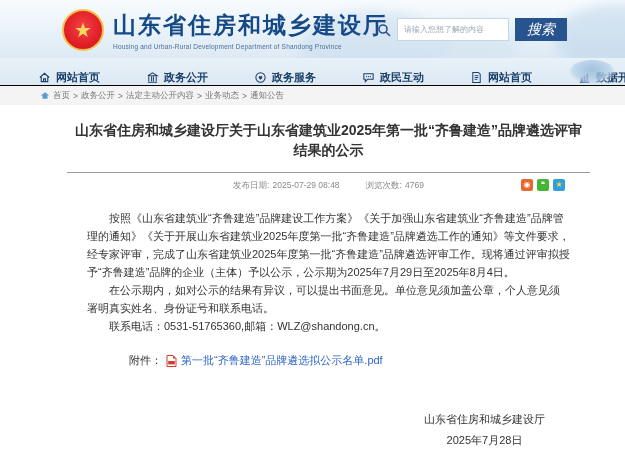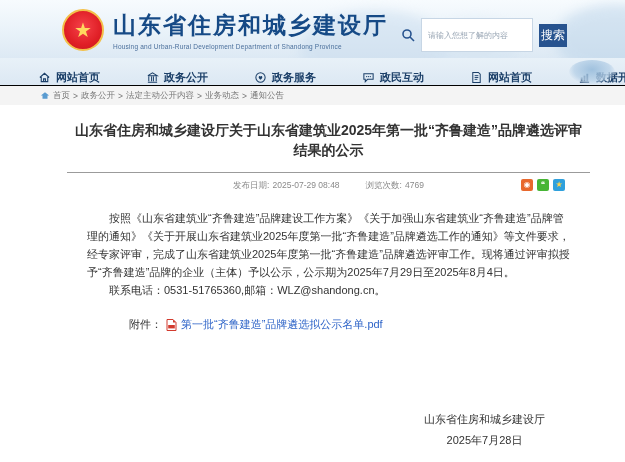--- a/index.html
+++ b/index.html
@@ -16,25 +16,25 @@
   .wash.w3 { width:90px; height:50px; left:430px; top:20px; background:#d3e3f1; }
   .brand { position:absolute; left:62px; top:9px; display:flex; align-items:center; gap:9px; }
   .emblem { width:42px; height:42px; border-radius:50%;
     background:radial-gradient(circle at 50% 42%,#f5424a 0%,#e01f26 60%,#c5161d 100%);
     border:2px solid #f3c04a; display:flex; align-items:center; justify-content:center;
     color:#ffd95e; font-size:20px; line-height:1; }
   .brand-text .cn { font-size:23px; font-weight:bold; color:#164a86; letter-spacing:2px; }
   .brand-text .en { font-size:6.5px; color:#4a6f9b; margin-top:2px; letter-spacing:.2px; }
   .searchbar { position:absolute; right:58px; top:18px; display:flex; align-items:center; gap:6px; }
   .mag { width:14px; height:14px; }
-  .search-input { width:112px; height:34px; border:1px solid #c7d6e5; background:#fff;
+  .search-input { width:112px; height:23px; border:1px solid #c7d6e5; background:#fff;
     font-size:8px; color:#333; padding:0 6px; outline:none; }
   .search-input::placeholder { color:#9aa7b5; }
-  .search-btn { height:23px; width:28px; background:#27538f; color:#fff; border:none;
-    font-size:12px; cursor:pointer; }
+  .search-btn { height:23px; width:52px; background:#27538f; color:#fff; border:none;
+    font-size:14px; cursor:pointer;font-style:italic; }
 
   
   .nav { position:relative; height:27px;
     background:linear-gradient(180deg,#e8f1f8 0%,#dcE8f3 100%);
     display:flex; align-items:flex-end; padding:0 38px; gap:0; overflow:hidden; }
   .nav .tree { position:absolute; right:10px; top:2px; width:46px; height:24px;
     background:radial-gradient(ellipse at 50% 40%,#8fb6d8 0%,#b9d2e8 55%,transparent 75%);
     border-radius:50%; opacity:.8; }
   .nav-item { display:flex; align-items:center; gap:5px; margin-right:46px; cursor:pointer; }
   .nav-item:last-of-type { margin-right:0; }
@@ -180,20 +180,21 @@
     </span>
     <span class="share">
       <span class="s weibo">◉</span>
       <span class="s wechat">❝</span>
       <span class="s qzone">★</span>
     </span>
   </div>
 
   <div class="body-text">
     <p>按照《山东省建筑业“齐鲁建造”品牌建设工作方案》《关于加强山东省建筑业“齐鲁建造”品牌管理的通知》《关于开展山东省建筑业2025年度第一批“齐鲁建造”品牌遴选工作的通知》等文件要求，经专家评审，完成了山东省建筑业2025年度第一批“齐鲁建造”品牌遴选评审工作。现将通过评审拟授予“齐鲁建造”品牌的企业（主体）予以公示，公示期为2025年7月29日至2025年8月4日。</p>
+    <p>在公示期内，如对公示的结果有异议，可以提出书面意见。单位意见须加盖公章，个人意见须署明真实姓名、身份证号和联系电话。</p>
     <p>联系电话：0531-51765360,邮箱：WLZ@shandong.cn。</p>
   </div>
 
   <div class="attach-row">
     <span class="pre">附件：</span>
     <svg class="pdf-ico" viewBox="0 0 11 12">
       <path d="M1 0.5 H7 L10 3.5 V11.5 H1 Z" fill="#fff" stroke="#d23b2e" stroke-width="1"></path>
       <path d="M7 0.5 L7 3.5 H10 Z" fill="#d23b2e"></path>
       <rect x="2.2" y="6" width="6.6" height="3.4" fill="#d23b2e"></rect>
     </svg>

